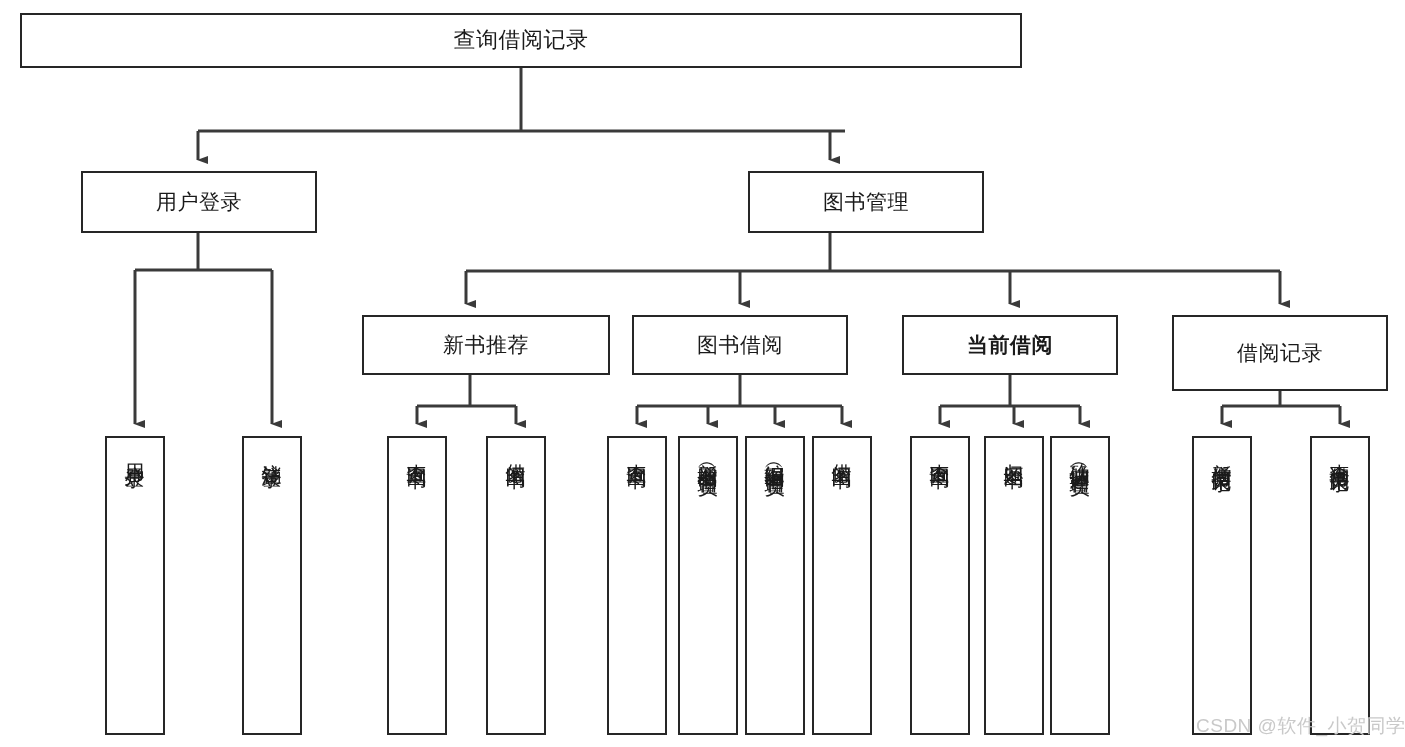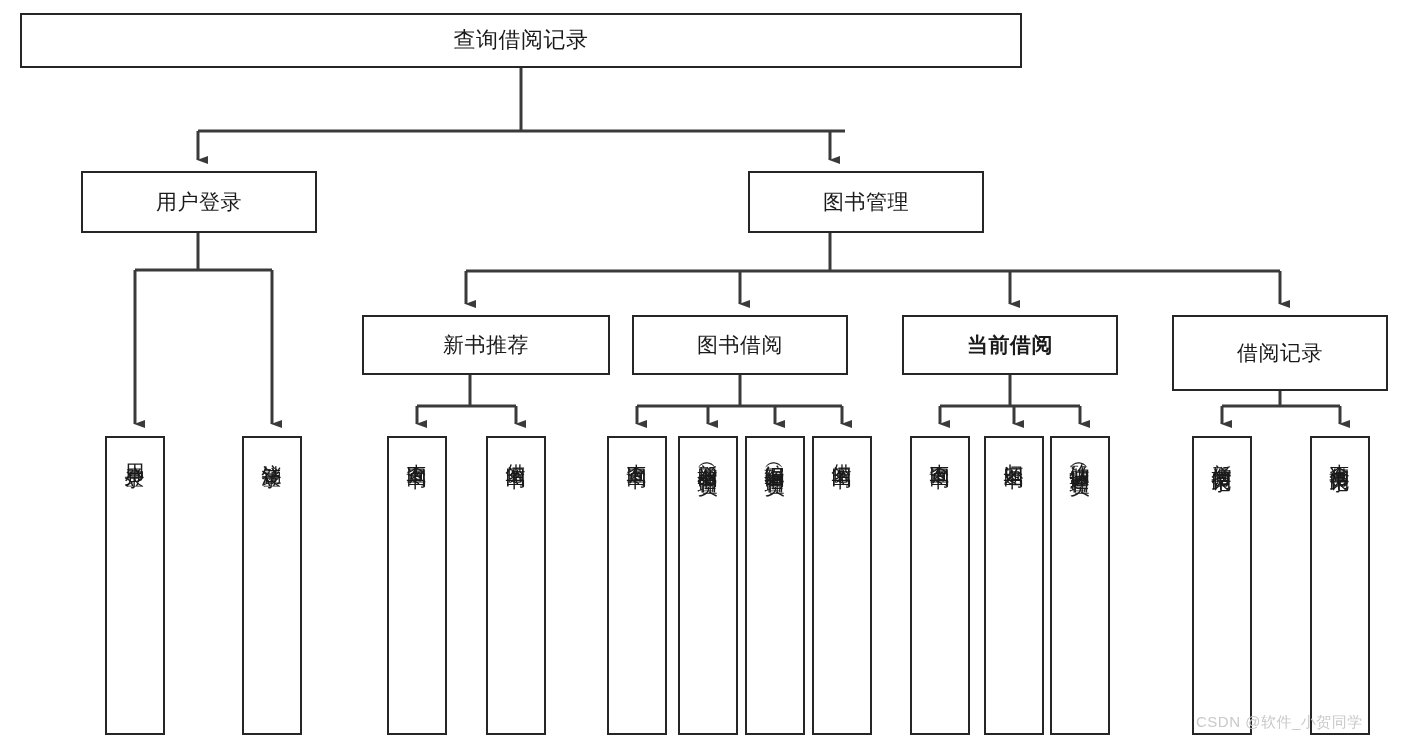--- a/index.html
+++ b/index.html
@@ -52,21 +52,21 @@
   }
   .node-box.vertical {
     align-items: flex-start;
     justify-content: center;
     padding-top: 10px;
   }
   .node-box.root .node-label { font-size: 22px; }
   .watermark {
     position: absolute;
     color: #c9c9c9;
-    font-size: 15px;
+    font-size: 19px;
     font-family: "Liberation Sans", sans-serif;
     white-space: nowrap;
     letter-spacing: 0.5px;
     user-select: none;
   }
 </style>
 </head>
 <body>
 
 <div id="diagram-root">

